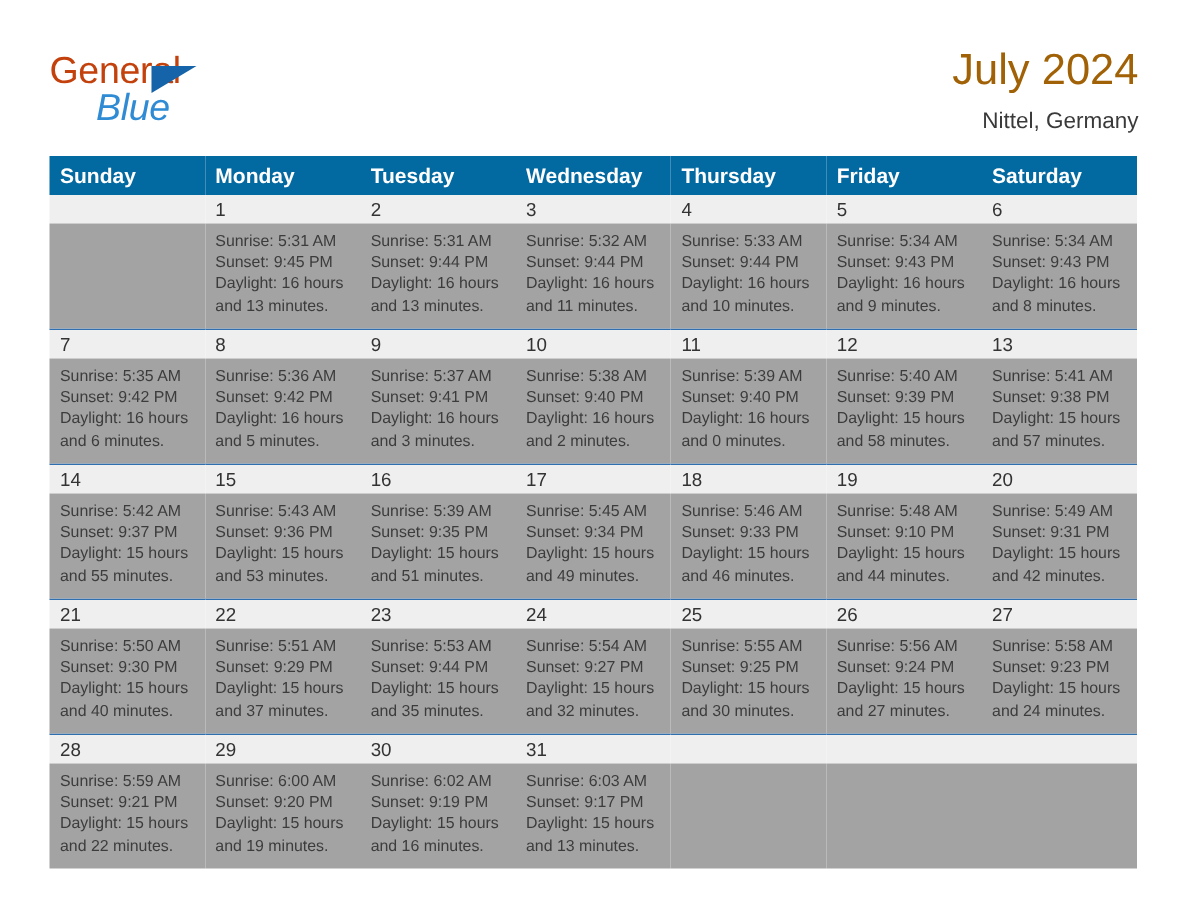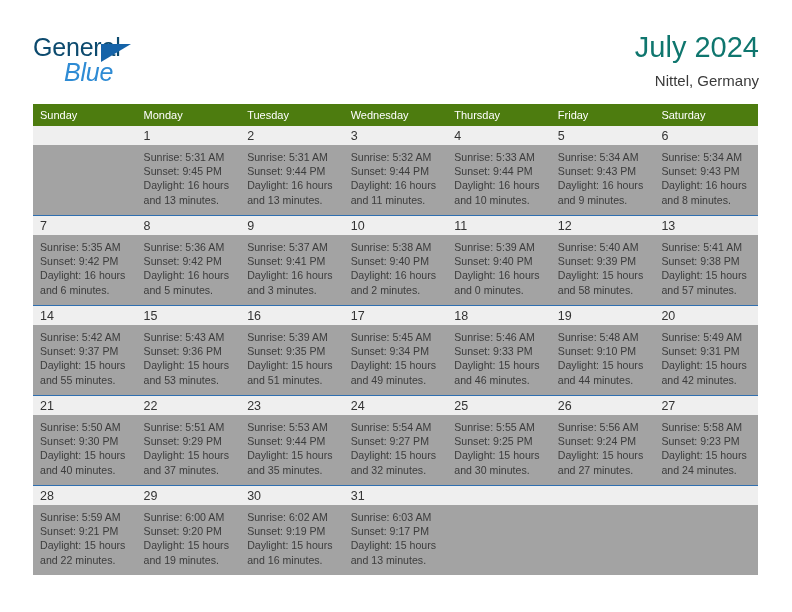--- a/index.html
+++ b/index.html
@@ -26,21 +26,21 @@
   }
   .brand {
     position: absolute;
     left: 0; top: 4px;
     width: 220px;
   }
   .brand-line1 {
     display: block;
     font-size: 25px;
     line-height: 27px;
-    color: #0c4a6e;
+    color: #c2410c;
     letter-spacing: -0.2px;
     white-space: nowrap;
   }
   .brand-mark {
     position: absolute;
     left: 68px; top: 10px;
     width: 0; height: 0;
     border-left: 30px solid #1563a8;
     border-bottom: 18px solid transparent;
   }
@@ -57,21 +57,21 @@
   }
 
   .title-block {
     position: absolute;
     right: 0; top: 0;
     text-align: right;
   }
   .cal-title {
     font-size: 29px;
     line-height: 34px;
-    color: #0f766e;
+    color: #a16207;
     font-weight: normal;
     margin: 0;
     white-space: nowrap;
   }
   .cal-subtitle {
     font-size: 15px;
     line-height: 22px;
     color: #3a3a3a;
     margin: 6px 0 12px 0;
     white-space: nowrap;
@@ -79,24 +79,24 @@
 
   
   .calendar {
     position: absolute;
     left: 33px; top: 104px;
     width: 725px;
     border-collapse: collapse;
     table-layout: fixed;
   }
   .calendar th {
-    background: #4d7c0f;
+    background: #0369a1;
     color: #ffffff;
-    font-size: 11px;
-    font-weight: normal;
+    font-size: 14px;
+    font-weight: bold;
     text-align: left;
     padding: 5px 0 5px 7px;
     height: 21px;
     border: none;
   }
   .calendar td {
     vertical-align: top;
     padding: 0;
     border: none;
     border-top: 1px solid #2f6fb0;

